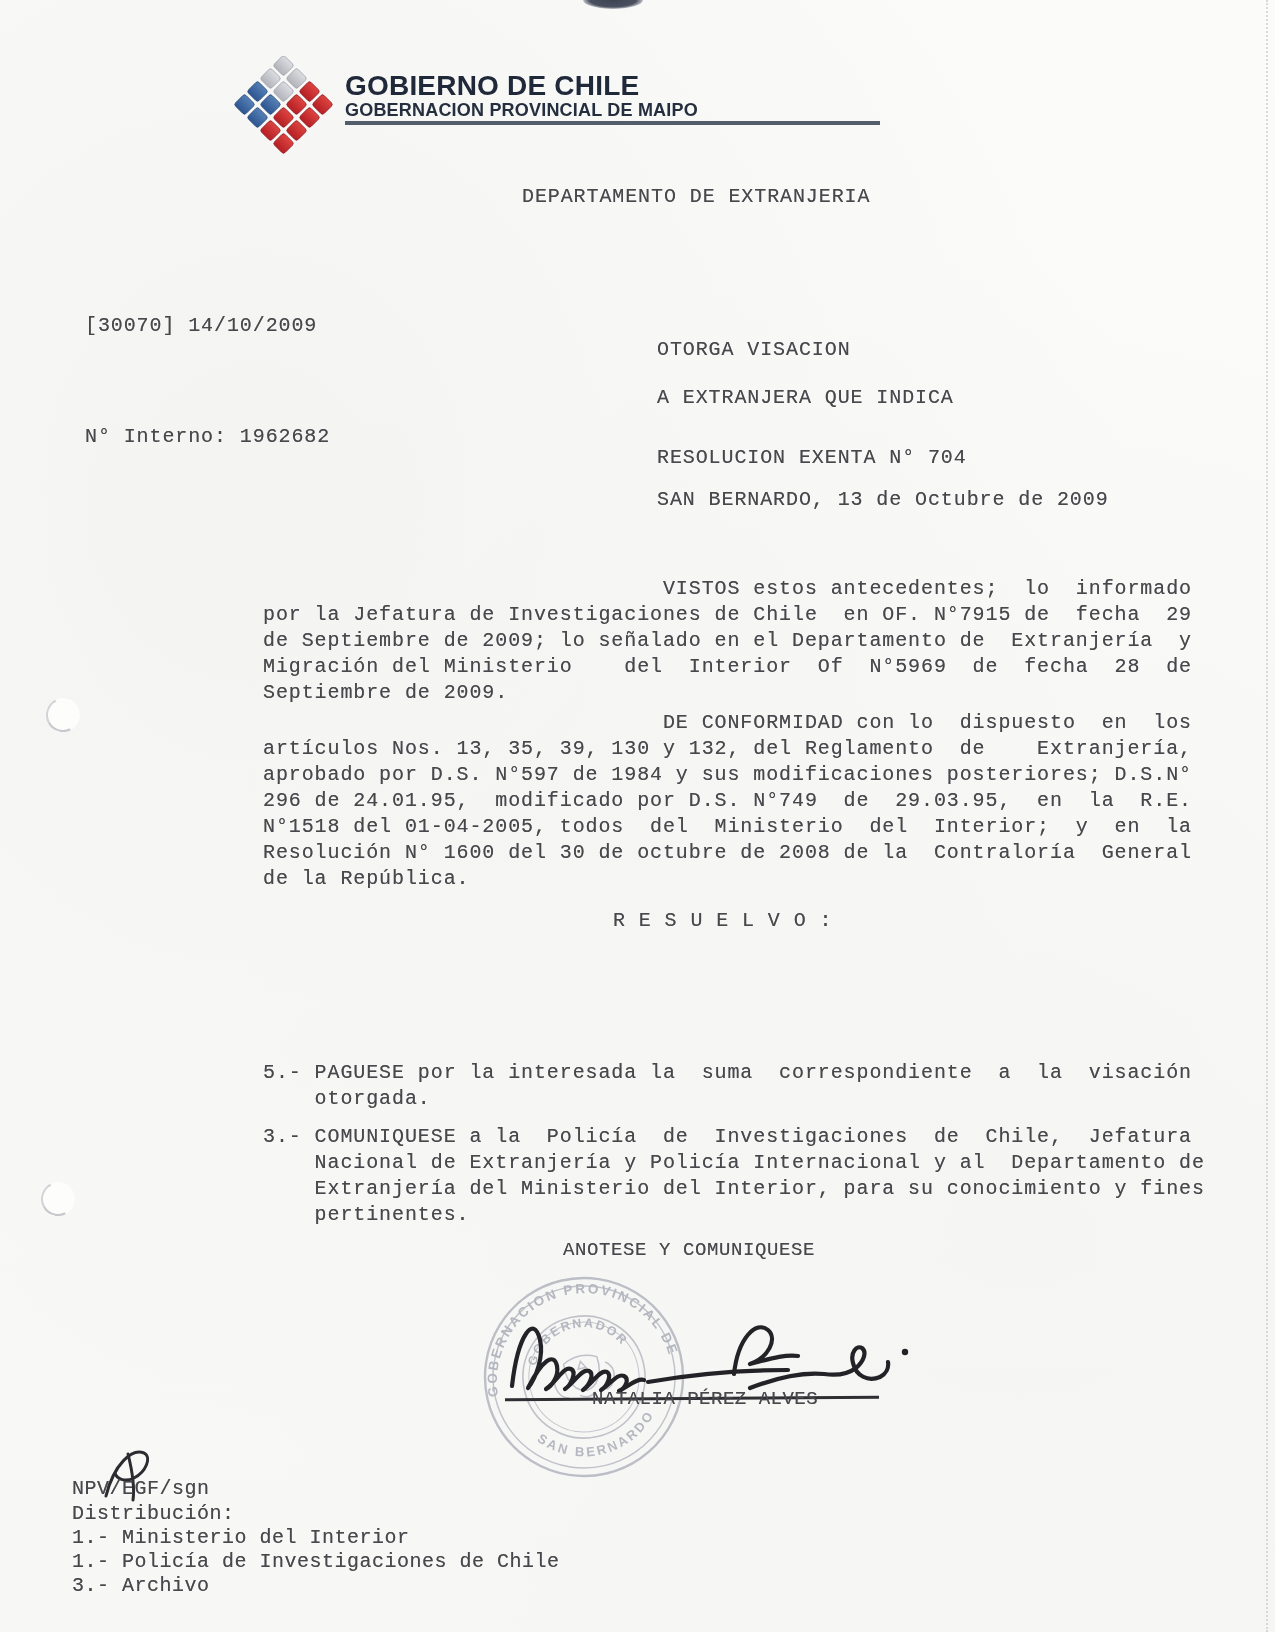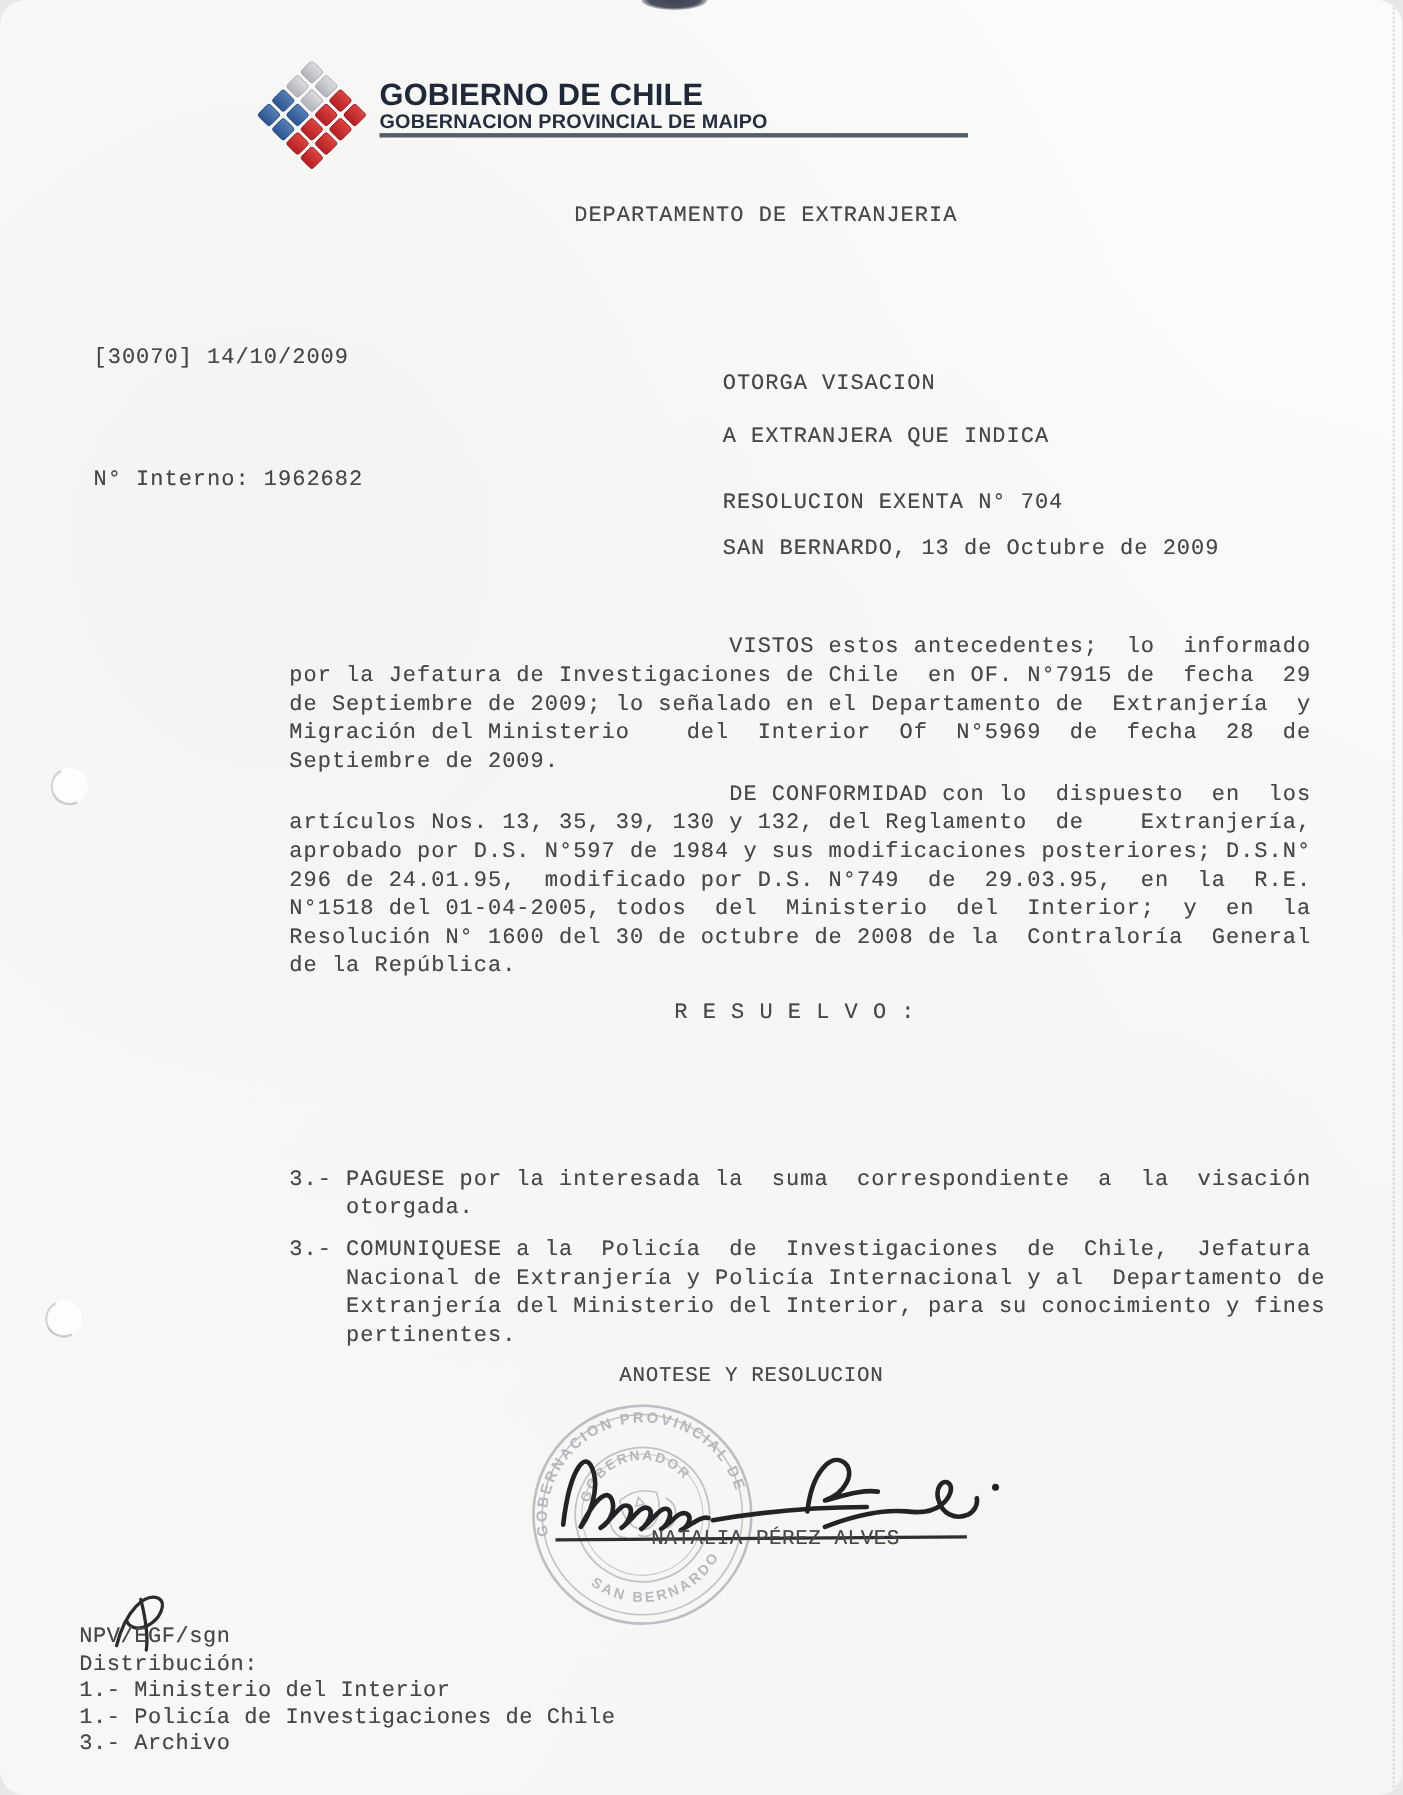--- a/index.html
+++ b/index.html
@@ -6,21 +6,20 @@
   .page {
     position:relative;
     width:1275px; height:1632px;
     margin:0 auto;
     background:
       radial-gradient(ellipse at 20% 30%, rgba(230,230,228,0.35), transparent 60%),
       radial-gradient(ellipse at 80% 70%, rgba(235,235,233,0.3), transparent 55%),
       linear-gradient(180deg,#fbfbfa 0%, #fafaf8 60%, #f7f7f5 100%);
     overflow:hidden;
     font-family:"Liberation Sans", sans-serif;
-    border-radius:23px;
   }
   .mono {
     font-family:"Liberation Mono","DejaVu Sans Mono",monospace;
     color:#47474c;
     text-shadow:0 0 0.6px rgba(70,70,75,0.55);
   }
   .pre { white-space:pre; font-size:20px; line-height:26px; letter-spacing:0.9px; }
   .abs { position:absolute; }
   .hdr-title { font-weight:bold; color:#20293a; font-size:28px; letter-spacing:0.2px; }
   .hdr-sub { font-weight:bold; color:#252e3e; font-size:18px; letter-spacing:0.2px; }
@@ -121,28 +120,28 @@
   <div class="abs mono pre" style="left:263px; top:710px;">                               DE CONFORMIDAD con lo  dispuesto  en  los
 artículos Nos. 13, 35, 39, 130 y 132, del Reglamento  de    Extranjería,
 aprobado por D.S. N°597 de 1984 y sus modificaciones posteriores; D.S.N°
 296 de 24.01.95,  modificado por D.S. N°749  de  29.03.95,  en  la  R.E.
 N°1518 del 01-04-2005, todos  del  Ministerio  del  Interior;  y  en  la
 Resolución N° 1600 del 30 de octubre de 2008 de la  Contraloría  General
 de la República.</div>
 
   <div class="abs mono pre" style="left:613px; top:908px;">R E S U E L V O :</div>
 
-  <div class="abs mono pre" style="left:263px; top:1060px;">3.- PAGUESE por la interesada la  suma  correspondiente  a  la  visación
+  <div class="abs mono pre" style="left:263px; top:1060px;">5.- PAGUESE por la interesada la  suma  correspondiente  a  la  visación
     otorgada.</div>
   <div class="abs mono pre" style="left:263px; top:1124px;">3.- COMUNIQUESE a la  Policía  de  Investigaciones  de  Chile,  Jefatura
     Nacional de Extranjería y Policía Internacional y al  Departamento de
     Extranjería del Ministerio del Interior, para su conocimiento y fines
     pertinentes.</div>
 
-  <div class="abs mono" style="left:563px; top:1239px; font-size:19px; letter-spacing:0.6px;">ANOTESE Y RESOLUCION</div>
+  <div class="abs mono" style="left:563px; top:1239px; font-size:19px; letter-spacing:0.6px;">ANOTESE Y COMUNIQUESE</div>
 
   <svg class="abs" style="left:481px; top:1272px; opacity:0.85;" width="206" height="210" viewBox="0 0 206 210">
     <g transform="rotate(-13 103 105)">
       <circle cx="103" cy="105" r="99" fill="none" stroke="#b3b5bf" stroke-width="2.4"></circle>
       <circle cx="103" cy="105" r="91" fill="none" stroke="#b7b9c2" stroke-width="1.4"></circle>
       <circle cx="103" cy="105" r="61" fill="none" stroke="#b7b9c2" stroke-width="1.6"></circle>
       <circle cx="103" cy="105" r="55" fill="none" stroke="#bcbec7" stroke-width="1"></circle>
       <defs>
         <path id="arcOuterTop" d="M 18,132 A 88,88 0 1 1 188,132"></path>
         <path id="arcOuterBottom" d="M 29,133 A 79,79 0 0 0 177,133"></path>

